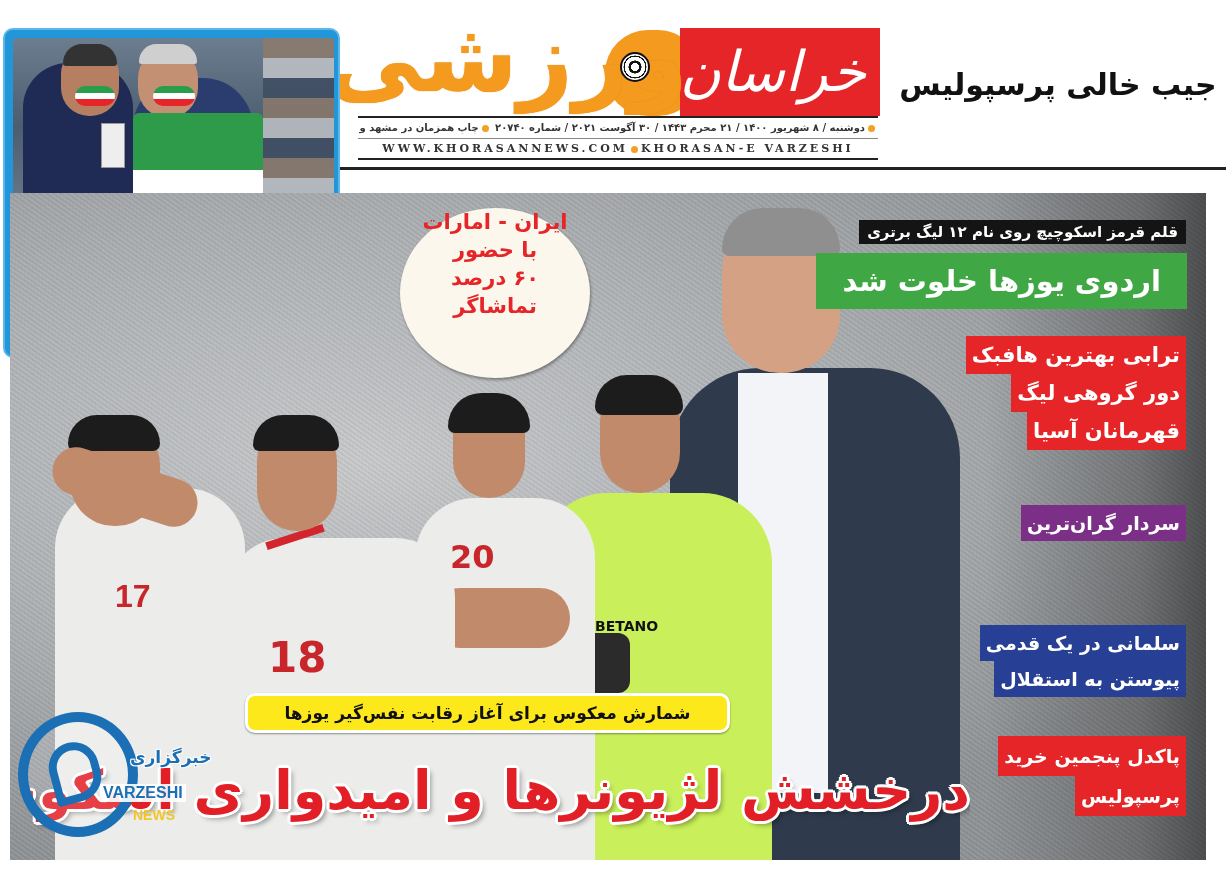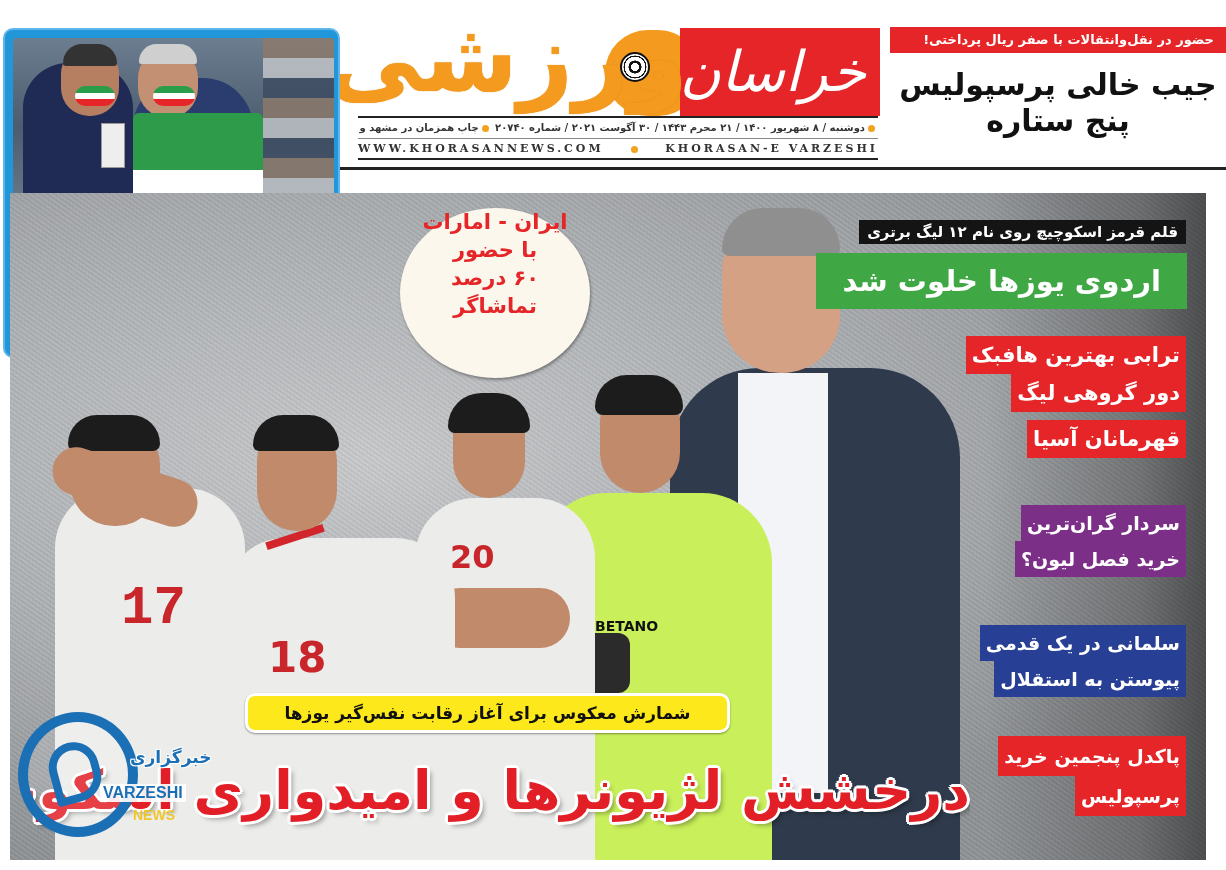--- a/index.html
+++ b/index.html
@@ -35,21 +35,21 @@
     #mast-rule-1 { position: absolute; left: 8px; top: 116px; width: 520px; height: 2px; background: #222; }
     #mast-dateline {
       position: absolute; left: 8px; top: 119px; width: 520px; height: 18px; line-height: 18px;
       font-size: 10px; font-weight: bold; color: #333; direction: rtl; text-align: right; white-space: nowrap; overflow: hidden;
     }
     .dot { display: inline-block; width: 7px; height: 7px; border-radius: 50%; background: #f3a21f; vertical-align: middle; margin: 0 3px; }
     #mast-rule-2 { position: absolute; left: 8px; top: 138px; width: 520px; height: 1px; background: #888; }
     #mast-url-row {
       position: absolute; left: 8px; top: 140px; width: 520px; height: 18px; line-height: 18px;
       font-family: "DejaVu Serif", serif; font-weight: bold; font-size: 11px; color: #333; letter-spacing: 3px;
-      display: flex; justify-content: space-between; align-items: center; gap: 13px;
+      display: flex; justify-content: center; align-items: center;
     }
     #mast-rule-3 { position: absolute; left: 8px; top: 158px; width: 520px; height: 2px; background: #222; }
 
     
     #teaser-right { position: absolute; left: 890px; top: 27px; width: 336px; height: 140px; }
     #teaser-kicker {
       position: absolute; left: 0; top: 0; width: 336px; height: 26px; background: #e52528;
       color: #fff; font-weight: bold; font-size: 13px; line-height: 26px; text-align: right; padding-right: 12px; direction: rtl;
     }
     #teaser-headline {
@@ -114,21 +114,21 @@
     .jersey-white { background: #ececea; border-radius: 60px 60px 0 0; }
     .skin { background: #c08a6b; }
     .hair-dark { background: #1c1c1c; }
     .red-trim { position: absolute; background: #d3262c; }
 
     
     #p17-body { left: 45px; top: 295px; width: 190px; height: 380px; }
     #p17-head { left: 60px; top: 228px; width: 90px; height: 105px; border-radius: 44px; }
     #p17-hair { left: 58px; top: 222px; width: 92px; height: 36px; border-radius: 40px 40px 10px 10px; }
     #p17-arm { left: 40px; top: 270px; width: 150px; height: 48px; border-radius: 24px; transform: rotate(18deg); }
-    #p17-num { left: 111px; top: 385px; color: #c8262b; font-size: 54px; font-weight: bold; font-family: Liberation Mono, monospace; }
+    #p17-num { left: 105px; top: 385px; color: #c8262b; font-size: 32px; font-weight: bold; font-family: Liberation Sans, sans-serif; }
 
     
     #p18-body { left: 215px; top: 345px; width: 230px; height: 330px; }
     #p18-head { left: 247px; top: 228px; width: 80px; height: 110px; border-radius: 40px; }
     #p18-hair { left: 243px; top: 222px; width: 86px; height: 36px; border-radius: 40px 40px 8px 8px; }
     #p18-num { left: 258px; top: 440px; color: #c8262b; font-size: 42px; font-weight: bold; }
     #p18-collar { left: 255px; top: 340px; width: 60px; height: 8px; transform: rotate(-18deg); }
 
     
     #p20-body { left: 405px; top: 305px; width: 180px; height: 370px; }
@@ -234,24 +234,22 @@
   <div id="mast-rule-2"></div>
   <div id="mast-url-row">
     <span>WWW.KHORASANNEWS.COM</span>
     <span class="dot"></span>
     <span>KHORASAN-E VARZESHI</span>
   </div>
   <div id="mast-rule-3"></div>
 </div>
 
 <div id="teaser-right">
-  <div id="teaser-kicker">حضور در نقل‌وانتقالات با صفر ریال پرداختی!</div>
   <div id="teaser-headline">
     <div>جیب خالی پرسپولیس</div>
-    <div>پنج ستاره</div>
   </div>
 </div>
 <div id="rule-top-full"></div>
 
 <div id="left-box">
   <div id="left-photo">
     <div class="lp-crowd"></div>
     <div class="lp-man1"></div>
     <div class="lp-lanyard"></div>
     <div class="lp-man2"></div>
@@ -310,26 +308,25 @@
       <div>تماشاگر</div>
     </div>
   </div>
 
   <div id="kicker-black" class="rblock">قلم قرمز اسکوچیچ روی نام ۱۲ لیگ برتری</div>
   <div id="headline-green" class="rblock">اردوی یوزها خلوت شد</div>
 
   <div id="red-block-1" class="rblock">
     <div class="rline" style="top:0">ترابی بهترین هافبک</div>
     <div class="rline" style="top:38px">دور گروهی لیگ</div>
-    <div class="rline" style="top:84px">قهرمانان آسیا</div>
+    <div class="rline" style="top:76px">قهرمانان آسیا</div>
   </div>
 
   <div id="purple-block" class="rblock">
     <div class="rline" style="top:0">سردار گران‌ترین</div>
-    <div class="rline" style="top:36px">خرید فصل لیون؟</div>
   </div>
 
   <div id="blue-block" class="rblock">
     <div class="rline" style="top:0">سلمانی در یک قدمی</div>
     <div class="rline" style="top:36px">پیوستن به استقلال</div>
   </div>
 
   <div id="red-block-2" class="rblock">
     <div class="rline" style="top:0">پاکدل پنجمین خرید</div>
     <div class="rline" style="top:40px">پرسپولیس</div>

